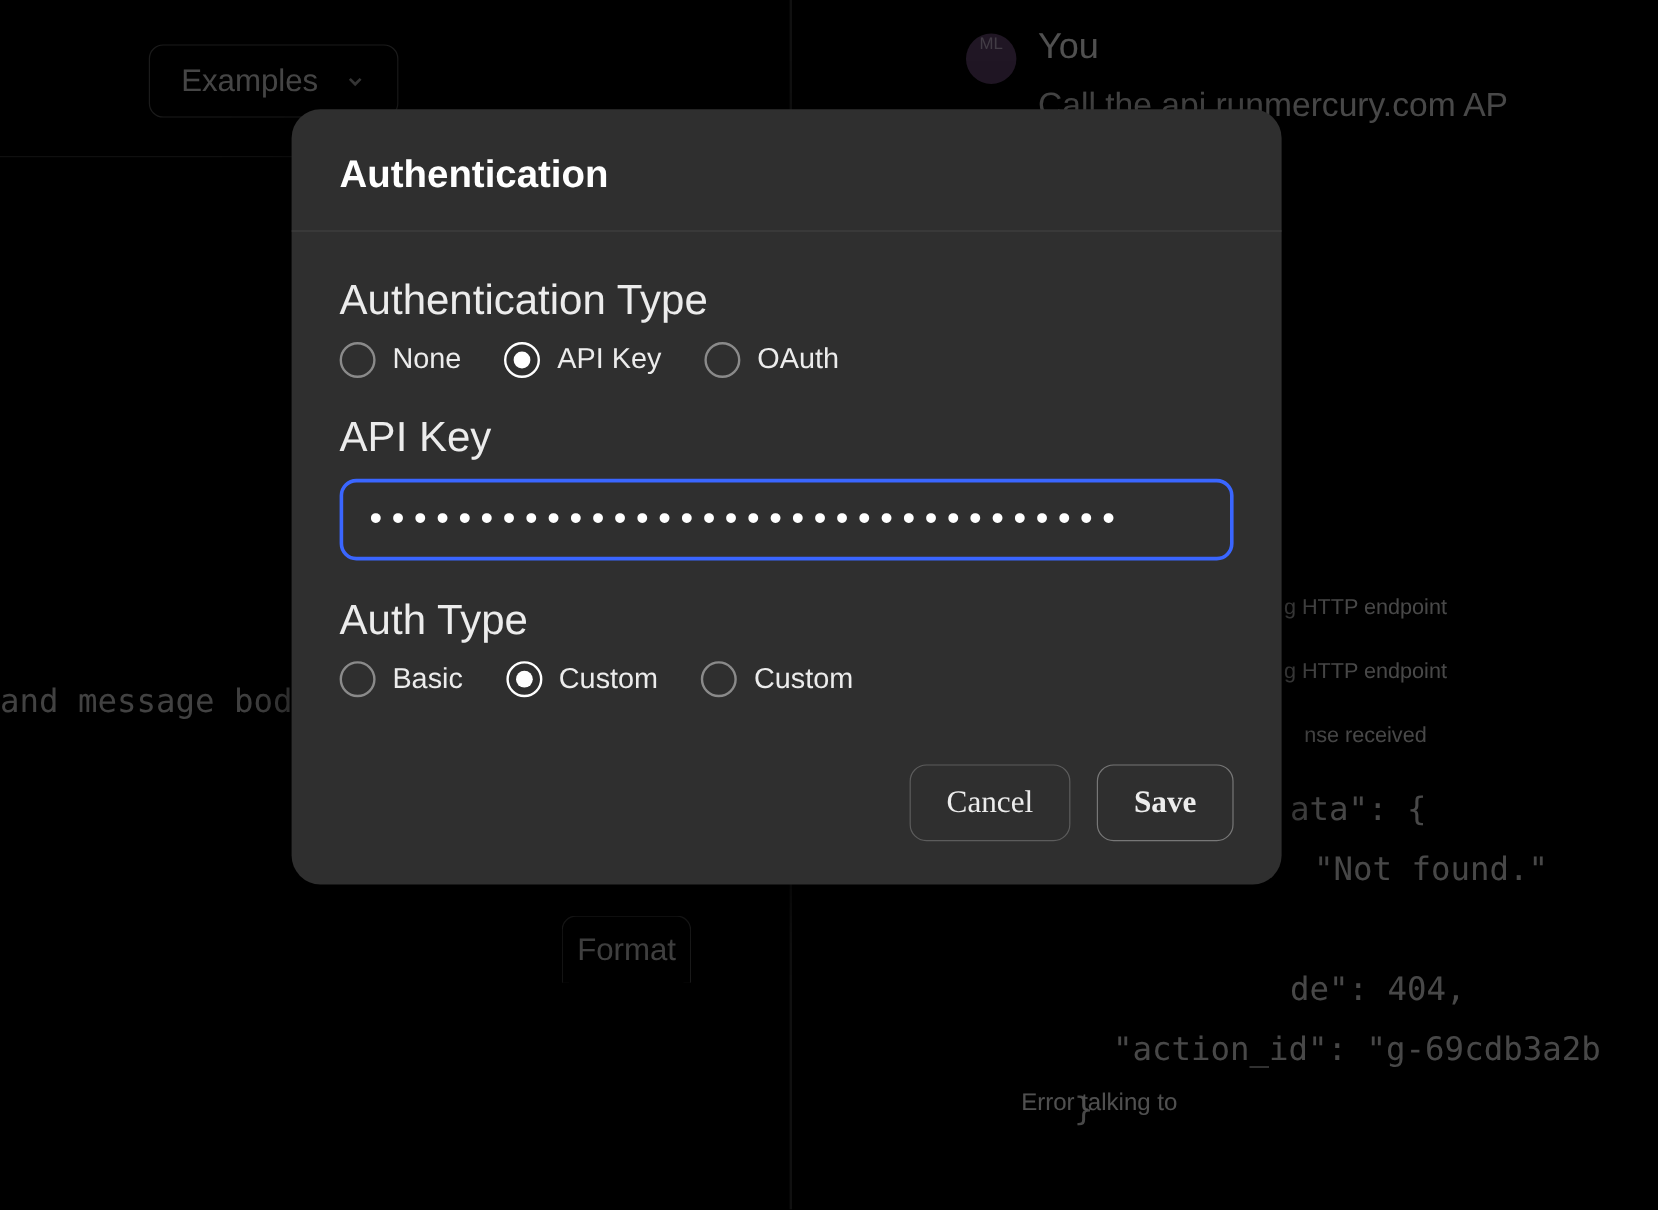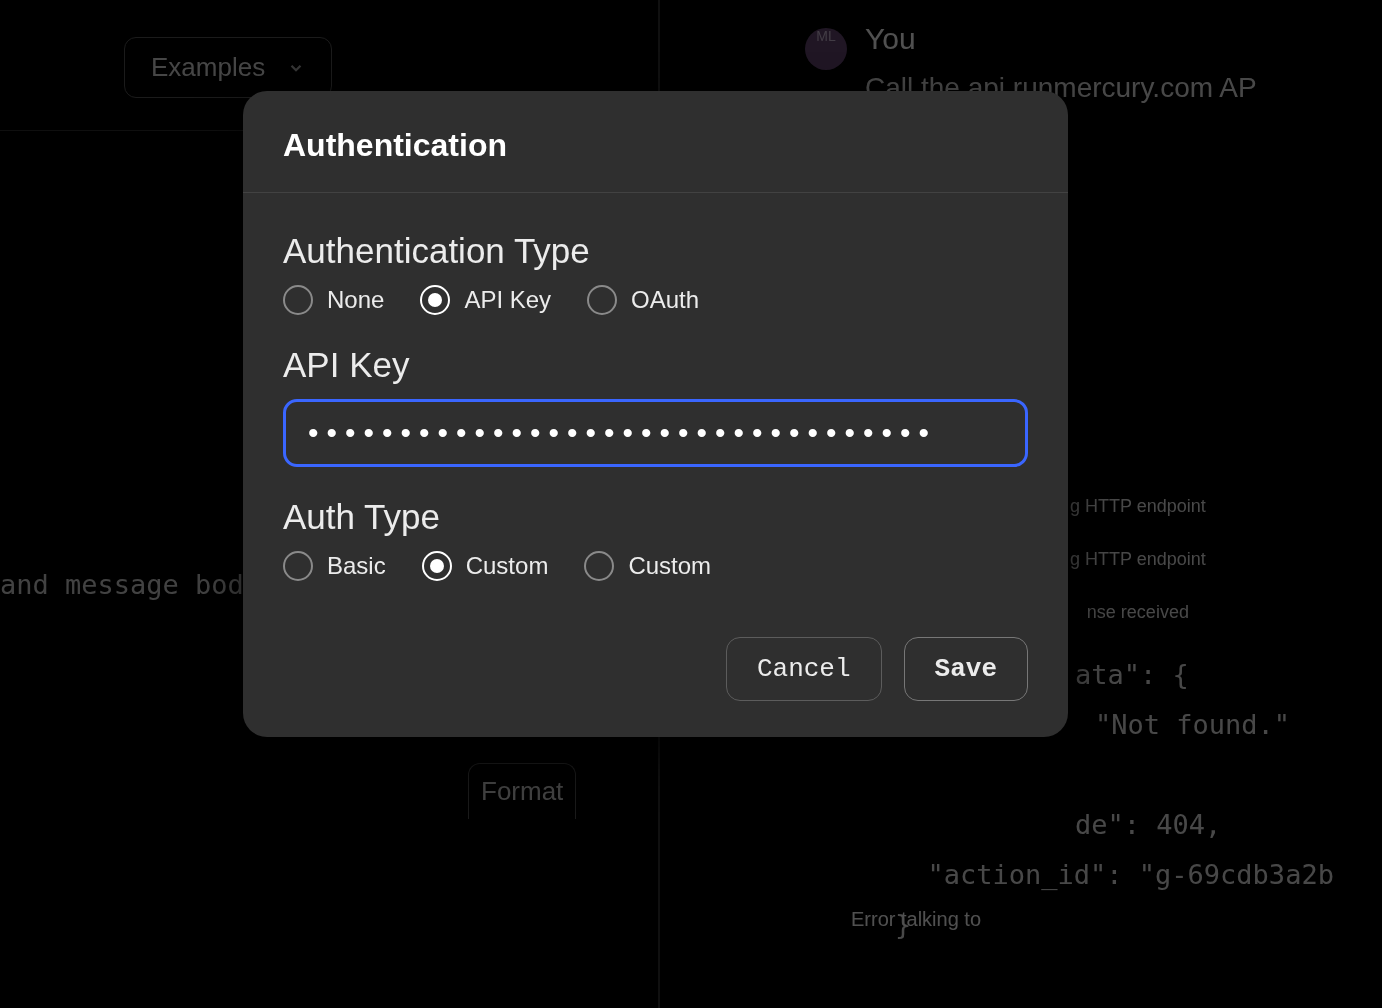--- a/index.html
+++ b/index.html
@@ -229,21 +229,21 @@
       padding: 6px 40px 36px 40px;
     }
     .btn {
       border: 1px solid #5c5c5c;
       background: transparent;
       color: #ececec;
       font-size: 26px;
       padding: 16px 30px;
       border-radius: 14px;
       cursor: pointer;
-      font-family: Liberation Mono, monospace;
+      font-family: Liberation Serif, serif;
     }
     .btn.primary {
       border: 1px solid #777;
       font-weight: 600;
     }
     .chevron {
       width: 18px;
       height: 18px;
     }
   </style>

